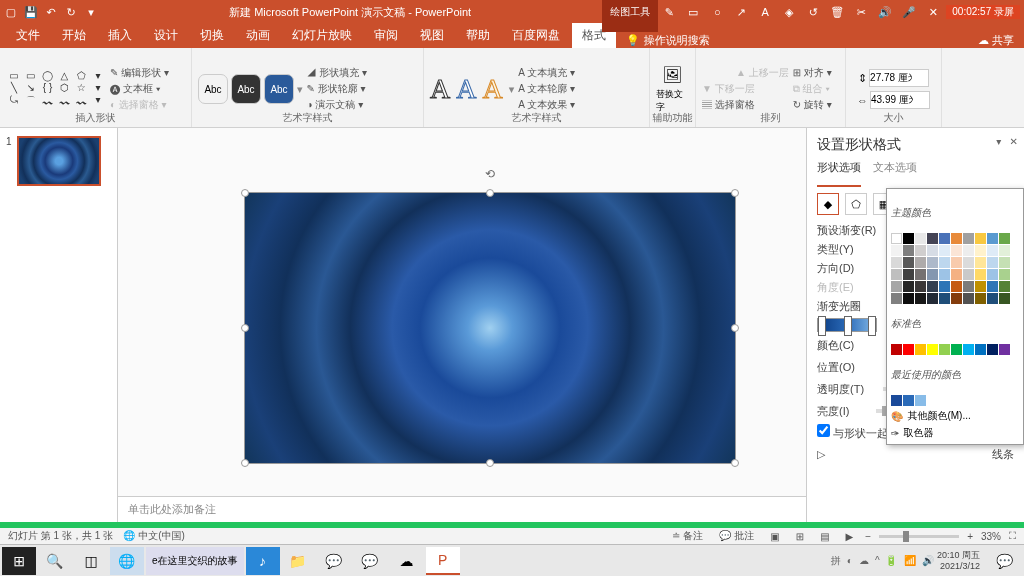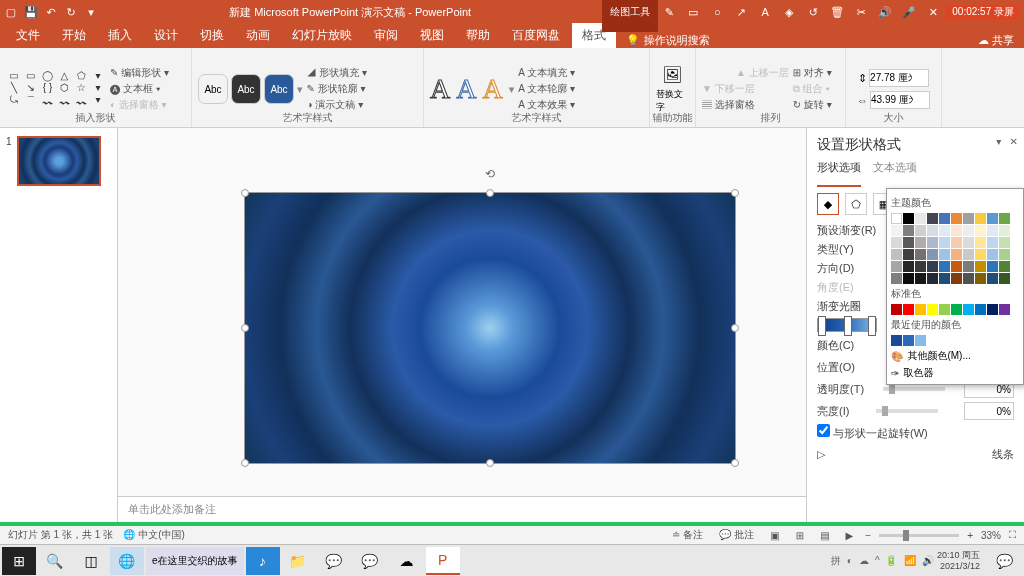--- a/index.html
+++ b/index.html
@@ -54,25 +54,25 @@
 .fp-icons{display:flex;gap:6px;margin-bottom:8px;}
 .fp-icon{width:22px;height:22px;border:1px solid #ccc;display:flex;align-items:center;justify-content:center;}
 .fp-icon.active{border-color:#ca4f2c;}
 .fp-row{display:flex;justify-content:space-between;align-items:center;margin:4px 0;font-size:11px;color:#444;}
 .fp-row input[type=text]{width:50px;height:18px;border:1px solid #ccc;font-size:10px;text-align:right;padding-right:2px;}
 .slider{display:inline-block;width:62px;height:4px;background:#ddd;position:relative;vertical-align:middle;}
 .slider::after{content:'';position:absolute;top:-3px;left:10%;width:6px;height:10px;background:#aaa;}
 .grad-bar{width:60px;height:14px;background:linear-gradient(90deg,#0a3a80 0%,#2a6ab8 50%,#88bce8 100%);border:1px solid #999;position:relative;}
 .grad-stop{position:absolute;top:-3px;width:8px;height:20px;background:#fff;border:1px solid #666;}
 .color-popup{position:absolute;top:60px;right:-0px;width:138px;background:#fff;border:1px solid #999;box-shadow:2px 2px 6px rgba(0,0,0,0.3);padding:4px;z-index:10;font-size:10px;}
-.cp-label{color:#555;margin:3px 0;}
+.cp-label{color:#555;margin:13px 0;font-style:italic;}
 .cp-grid{display:grid;grid-template-columns:repeat(10,11px);gap:1px;}
 .cp-grid span{width:11px;height:11px;}
 .cp-row{display:flex;align-items:center;gap:4px;margin-top:3px;}
-.statusbar{height:22px;background:#f3f3f3;border-top:4px solid #22c55e;display:flex;align-items:center;padding:0 8px;font-size:10px;color:#555;gap:10px;}
+.statusbar{height:22px;background:#f3f3f3;border-top:6px solid #22c55e;display:flex;align-items:center;padding:0 8px;font-size:10px;color:#555;gap:10px;}
 .statusbar .sb-right{margin-left:auto;display:flex;align-items:center;gap:8px;}
 .sb-btn{padding:0 4px;}
 .zoom-slider{width:80px;height:3px;background:#ccc;display:inline-block;position:relative;}
 .zoom-slider::after{content:'';position:absolute;top:-4px;left:30%;width:6px;height:11px;background:#888;}
 .taskbar{height:32px;background:#e8e8e8;border-top:1px solid #bbb;display:flex;align-items:center;padding:0 2px;gap:2px;}
 .tb-item{width:34px;height:28px;display:flex;align-items:center;justify-content:center;font-size:14px;}
 .tb-item.win{background:#222;color:#fff;}
 .tb-item.active{background:#fff;border-bottom:2px solid #ca4f2c;}
 .tb-clock{margin-left:auto;text-align:right;font-size:9px;color:#444;padding-right:6px;line-height:1.2;}
 .tray{display:flex;gap:6px;font-size:10px;color:#666;align-items:center;}

